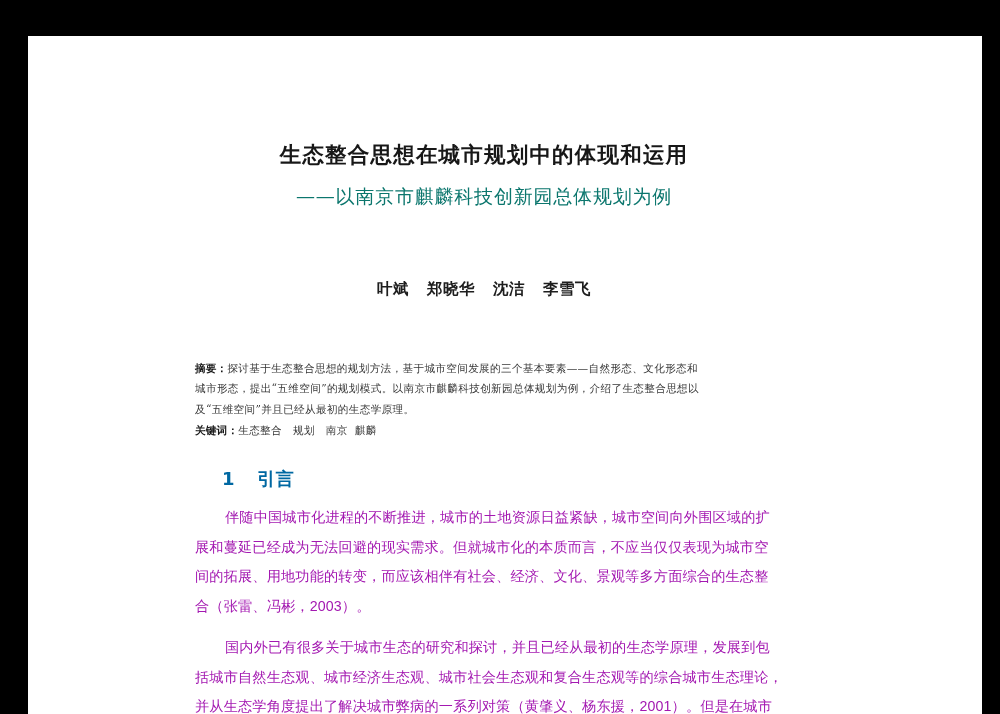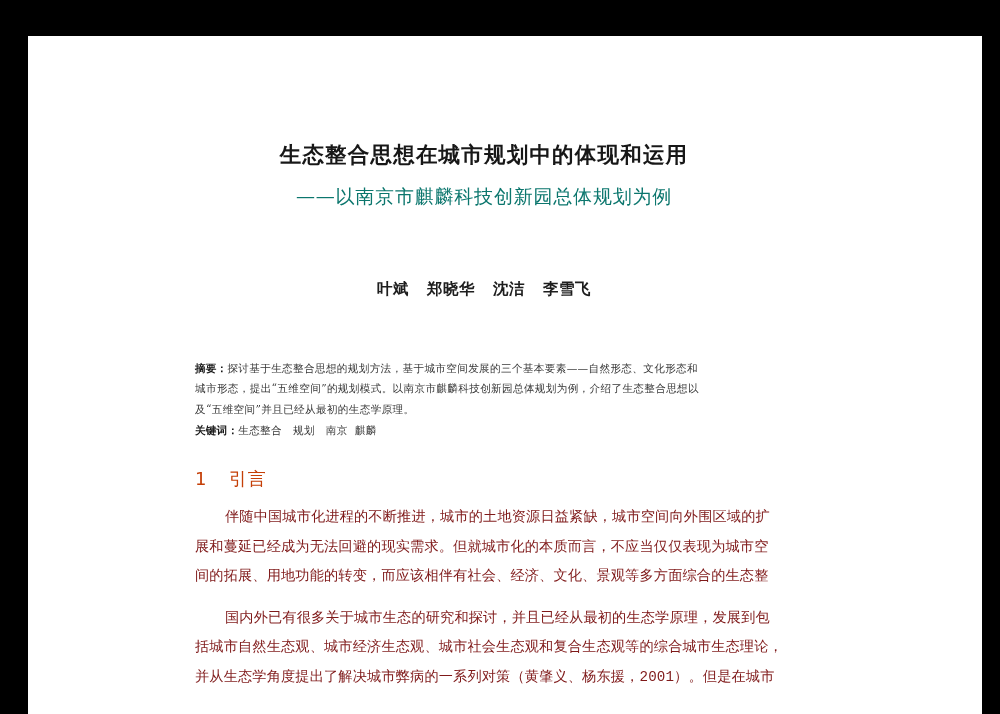--- a/index.html
+++ b/index.html
@@ -94,34 +94,35 @@
     margin-top: 1px;
     white-space: nowrap;
   }
   .kw-line .kw { margin-right: 11px; }
   .kw-line .kw.tight { margin-right: 7px; }
 
   
   .section-head {
     margin-top: 26px;
     font-family: "DejaVu Sans", sans-serif;
-    font-weight: normal;
+    font-weight: bold;
     font-size: 18px;
-    color: #c2410c;
+    color: #0369a1;
     letter-spacing: 0.6px;
+    margin-left: 27px;
   }
   .section-head .num { margin-right: 22px; }
 
   
   .body-para {
     margin-top: 12px;
-    font-family: Liberation Mono, monospace;
+    font-family: Liberation Sans, sans-serif;
     font-size: 14.2px;
     line-height: 29.6px;
-    color: #7f1d1d;
+    color: #a21caf;
     letter-spacing: 0.15px;
   }
   .body-para .pline {
     display: block;
     white-space: nowrap;
   }
   .body-para .pline.indent { text-indent: 30px; }
 
   
   #content { filter: contrast(1.04); }
@@ -150,20 +151,21 @@
       </div>
 
       <div class="section-head">
         <span class="num">1</span><span>引言</span>
       </div>
 
       <div class="body-para">
         <span class="pline indent">伴随中国城市化进程的不断推进，城市的土地资源日益紧缺，城市空间向外围区域的扩</span>
         <span class="pline">展和蔓延已经成为无法回避的现实需求。但就城市化的本质而言，不应当仅仅表现为城市空</span>
         <span class="pline">间的拓展、用地功能的转变，而应该相伴有社会、经济、文化、景观等多方面综合的生态整</span>
+        <span class="pline">合（张雷、冯彬，2003）。</span>
       </div>
 
       <div class="body-para">
         <span class="pline indent">国内外已有很多关于城市生态的研究和探讨，并且已经从最初的生态学原理，发展到包</span>
         <span class="pline">括城市自然生态观、城市经济生态观、城市社会生态观和复合生态观等的综合城市生态理论，</span>
         <span class="pline">并从生态学角度提出了解决城市弊病的一系列对策（黄肇义、杨东援，2001）。但是在城市</span>
 
       </div>
 
     </div>

